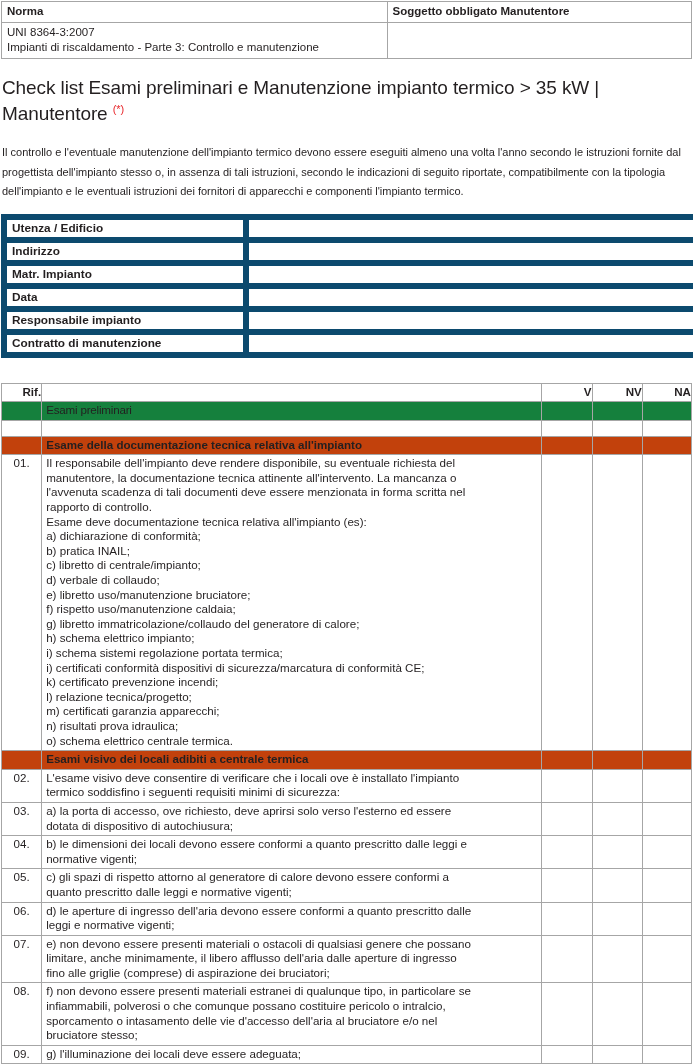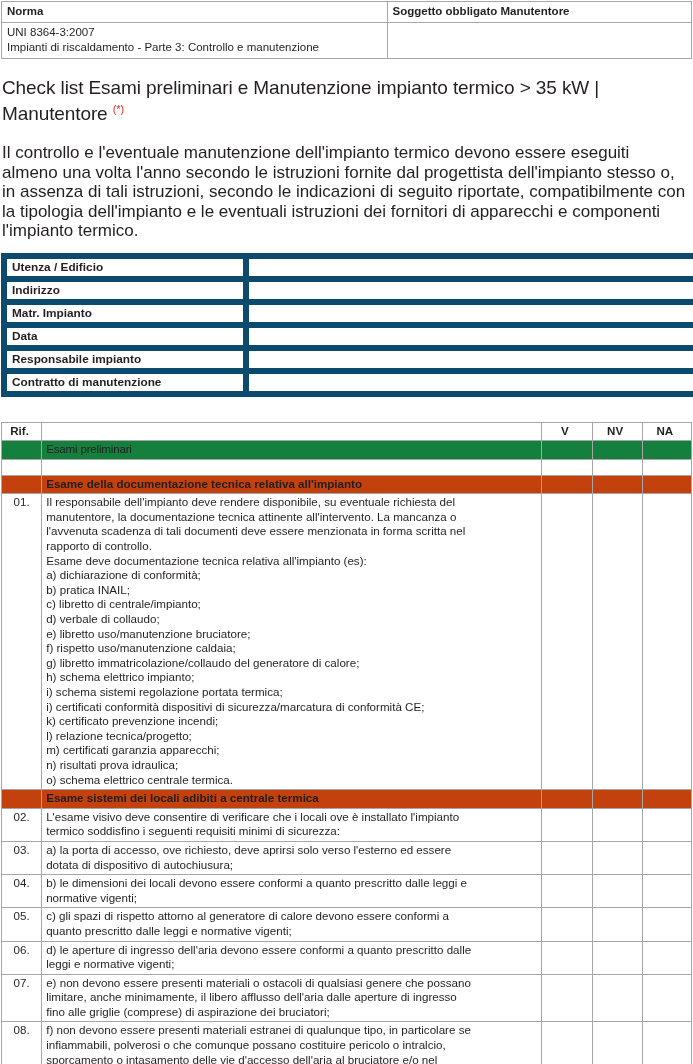--- a/index.html
+++ b/index.html
@@ -56,21 +56,21 @@
   }
   .asterisk {
     color: #e8262b;
     font-size: 11px;
     vertical-align: super;
     line-height: 0;
   }
 
   
   .intro {
-    font-size: 17px;
+    font-size: 11px;
     line-height: 19.5px;
     margin: 16px 4px 0 2px;
     color: #231f20;
   }
 
   
   table.anagrafica {
     border-collapse: collapse;
     width: 691px;
     margin: 12px 0 0 1px;
@@ -104,23 +104,23 @@
     vertical-align: top;
   }
   .c-rif  { width: 40px;  text-align: center; }
   .c-desc { width: 498px; }
   .c-v    { width: 50px;  }
   .c-nv   { width: 50px;  }
   .c-na   { width: 49px;  }
 
   table.checklist th {
     font-weight: bold;
-    text-align: center;
+    text-align: right;
     font-size: 11.6px;
-    padding: 1px 8px 2px 4px;
+    padding: 1px 0 2px 4px;
   }
   th.c-desc { text-align: left; }
 
   tr.section-title td {
     background: #15803d;
   }
   td.big-section {
     font-size: 23px;
     line-height: 29px;
     font-weight: normal;
@@ -268,21 +268,21 @@
             <span class="line">m) certificati garanzia apparecchi;</span>
             <span class="line">n) risultati prova idraulica;</span>
             <span class="line">o) schema elettrico centrale termica.</span>
           </td>
           <td class="c-v"></td>
           <td class="c-nv"></td>
           <td class="c-na"></td>
         </tr>
         <tr class="sub-section">
           <td class="c-rif"></td>
-          <td class="c-desc">Esame sistemi dei locali adibiti a centrale termica</td>
+          <td class="c-desc">Esami visivo dei locali adibiti a centrale termica</td>
           <td class="c-v"></td>
           <td class="c-nv"></td>
           <td class="c-na"></td>
         </tr>
         <tr>
           <td class="c-rif rif-num">02.</td>
           <td class="c-desc desc-cell">
             <span class="line">L'esame visivo deve consentire di verificare che i locali ove è installato l'impianto</span>
             <span class="line">termico soddisfino i seguenti requisiti minimi di sicurezza:</span>
           </td>

